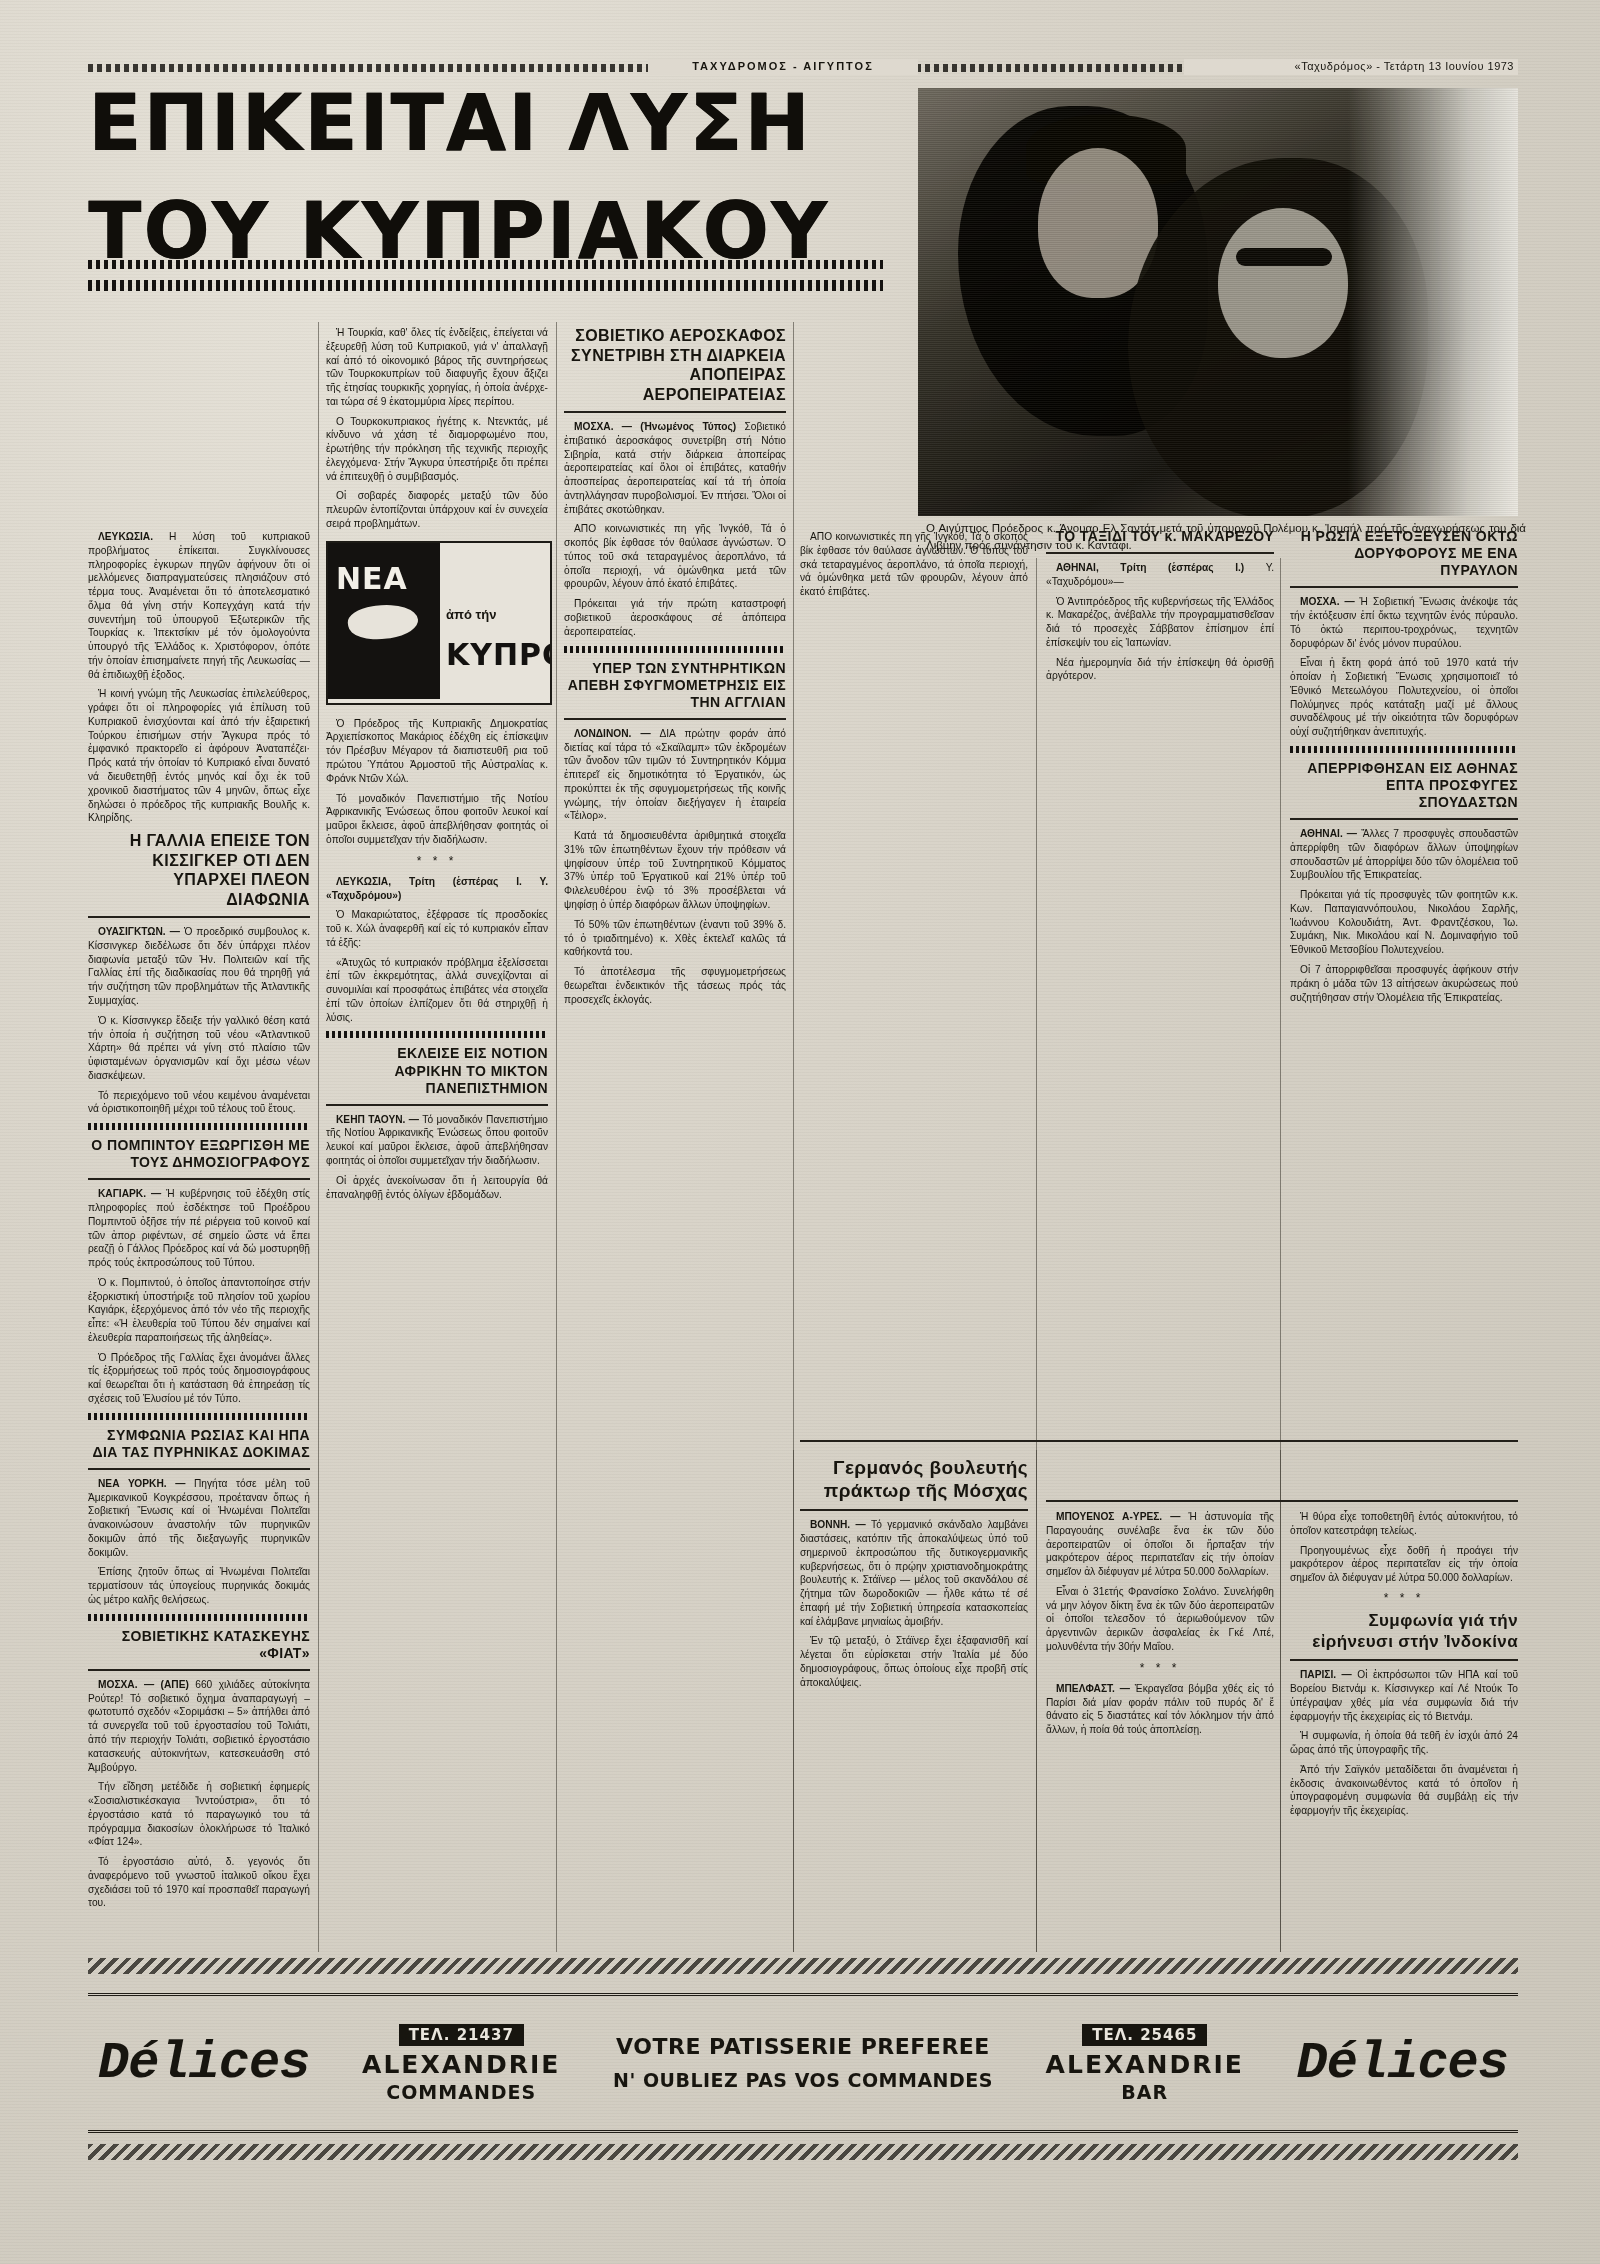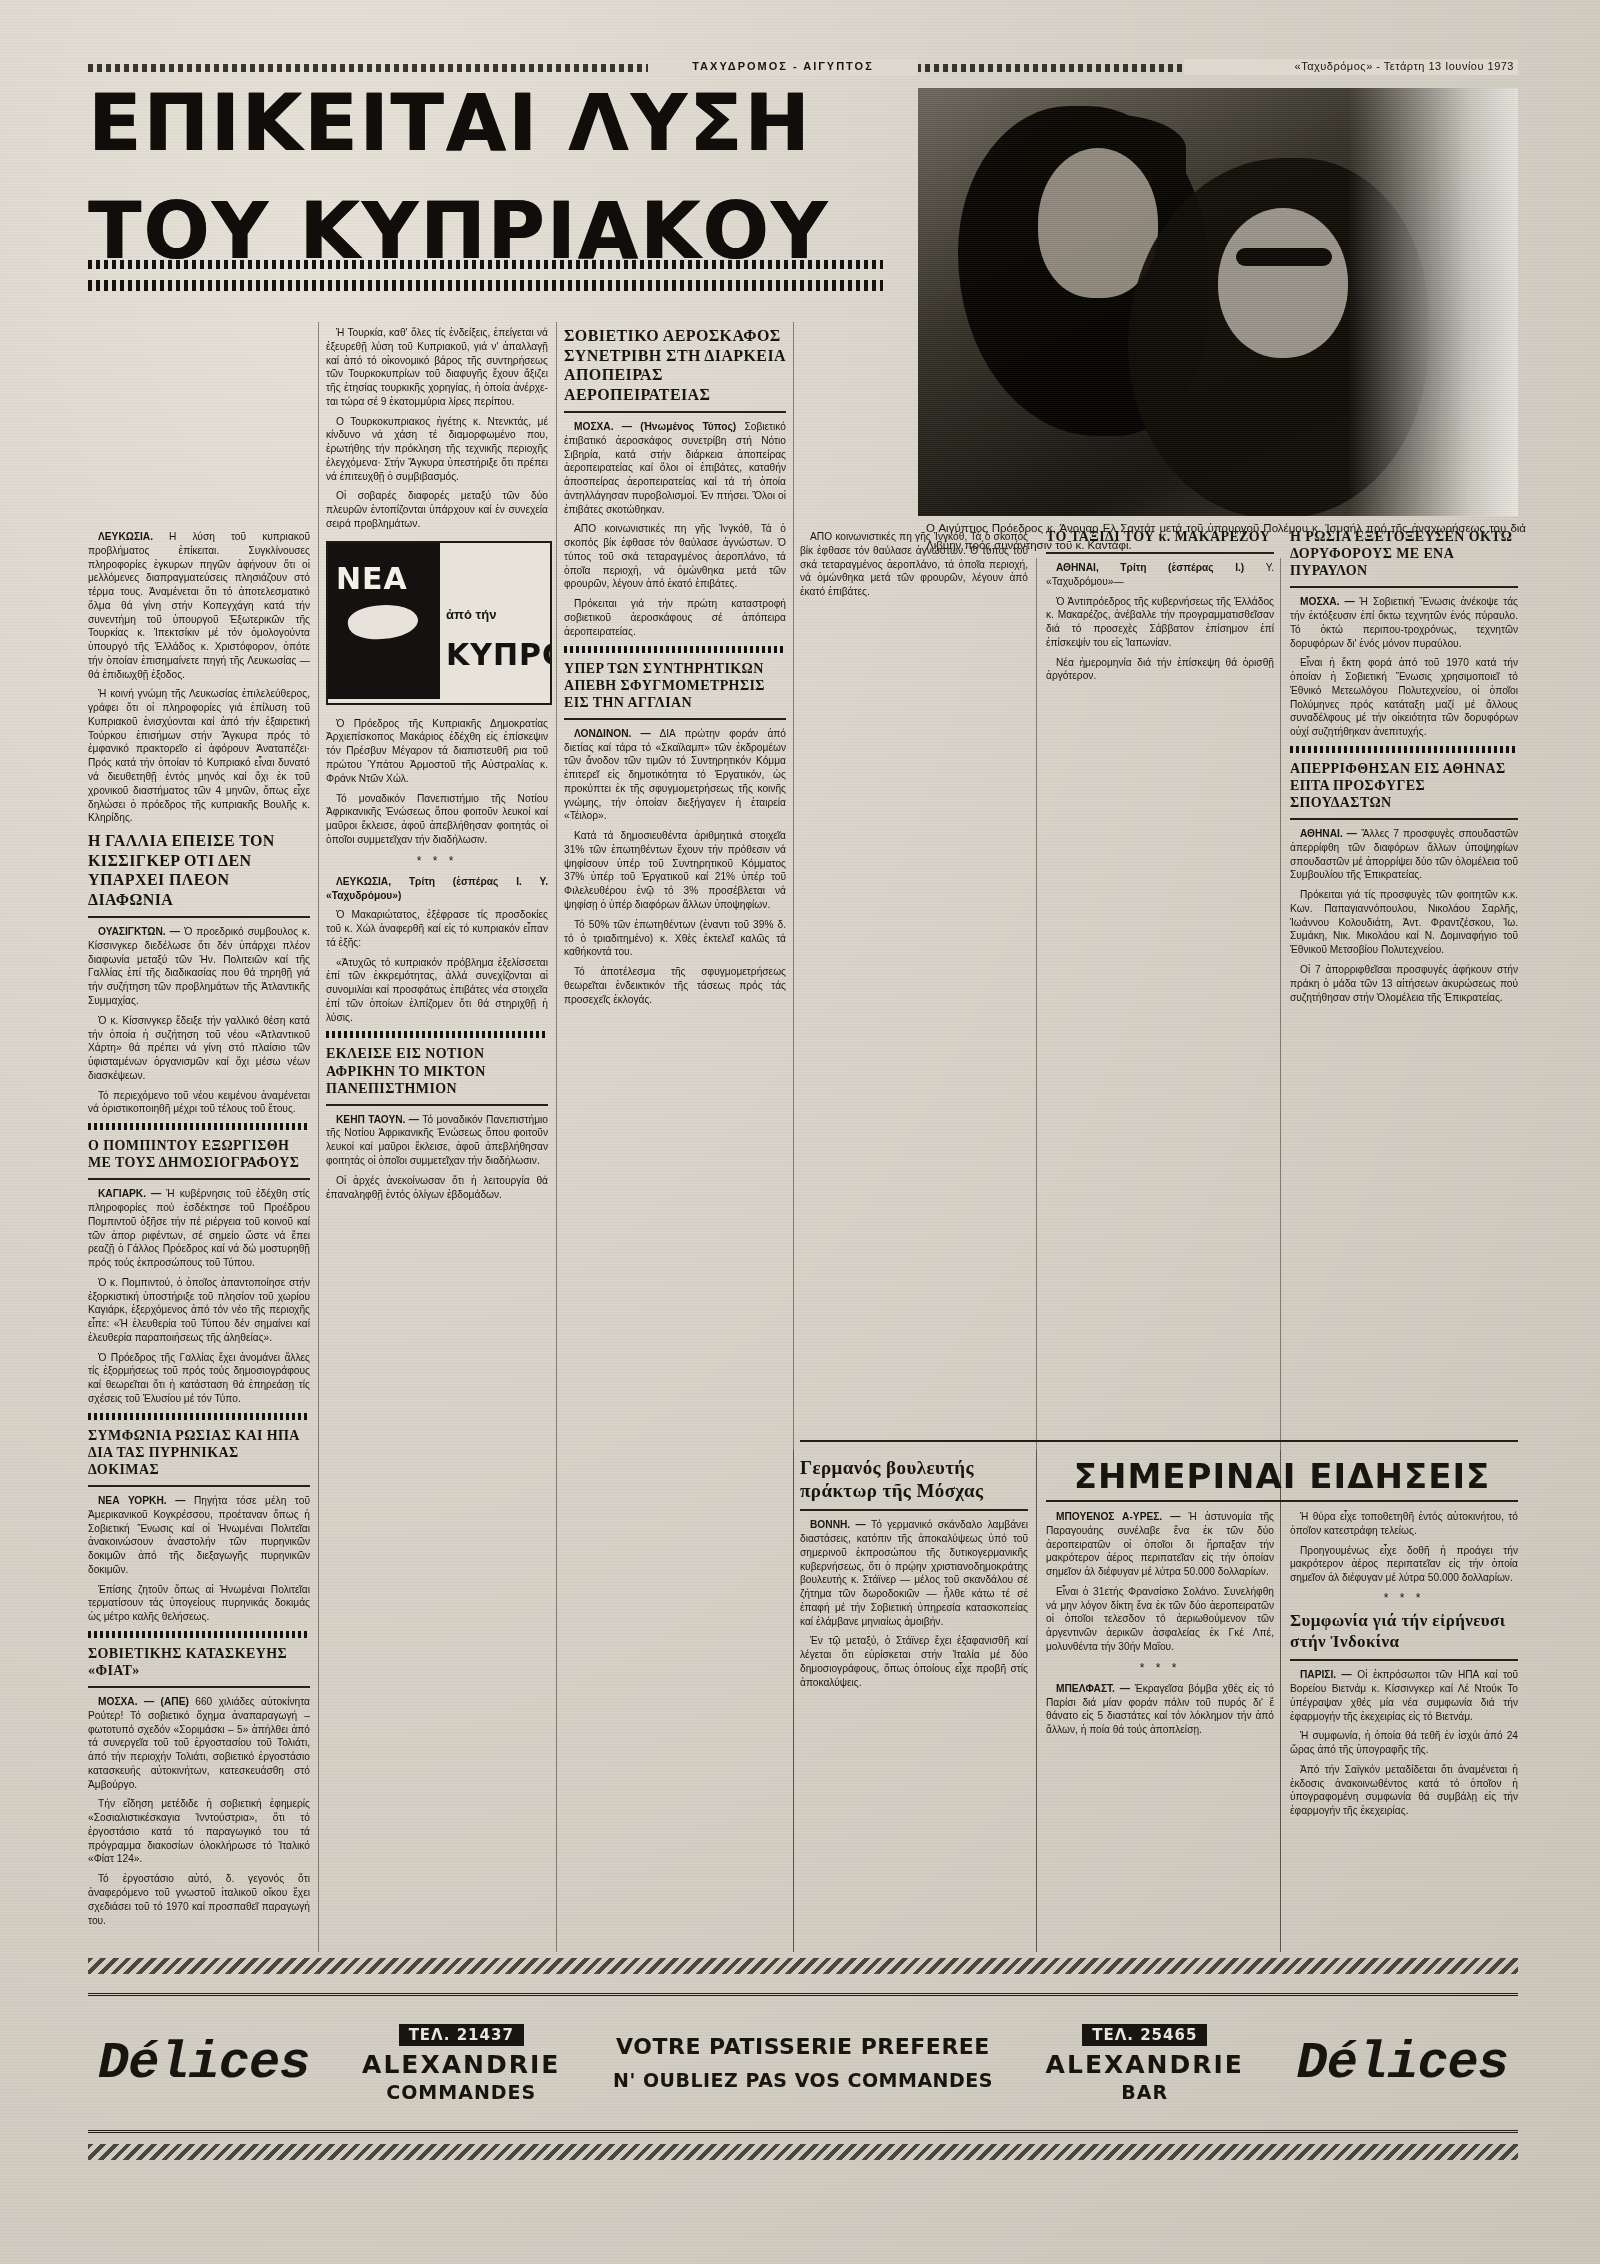--- a/index.html
+++ b/index.html
@@ -75,23 +75,23 @@
     position:absolute;left:830px;top:462px;width:600px;
     font-size:11.5px;line-height:1.45;text-align:justify;margin-left:8px;
   }
 
   
   .vrule{position:absolute;width:1px;background:#3a362d;opacity:.55;}
 
   
   .art{position:absolute;}
   .artTitle{
-    font-family:Liberation Serif, serif;
+    font-family:Liberation Sans, sans-serif;
     font-weight:bold;
-    text-align:left;
+    text-align:right;
     line-height:1.22;
     letter-spacing:.4px;
   }
   .rule-dot{height:7px;background:repeating-linear-gradient(90deg,#141210 0 3px,transparent 3px 6px);margin:7px 0;}
   .rule-solid{height:2px;background:#23201a;margin:7px 0;}
   .body{font-size:10.2px;line-height:1.35;text-align:justify;}
   .body p{margin:0 0 6px 0;text-indent:10px;}
   .stars{text-align:center;letter-spacing:4px;font-size:12px;margin:6px 0;}
 
   
@@ -333,21 +333,20 @@
   <div class="art" style="left:712px;top:1398px;width:228px;">
     <div class="artTitle" style="font-size:19px;">Γερμανός βουλευτής πράκτωρ τῆς Μόσχας</div>
     <div class="rule-solid"></div>
     <div class="body">
       <p><b>ΒΟΝΝΗ. —</b>
          <span>Τό γερμανικό σκάνδαλο λαμβάνει διαστάσεις, κατόπιν τῆς ἀποκαλύψεως ὑπό τοῦ σημερινοῦ ἐκπροσώπου τῆς δυτικογερμανικῆς κυβερνήσεως, ὅτι ὁ πρῴην χριστιανοδημοκράτης βουλευτής κ. Στάϊνερ — μέλος τοῦ σκανδάλου σέ ζήτημα τῶν δωροδοκιῶν — ἦλθε κάτω τέ σέ ἐπαφή μέ τήν Σοβιετική ὑπηρεσία κατασκοπείας καί ἐλάμβανε μηνιαίως ἀμοιβήν.</span></p>
       <p>Ἐν τῷ μεταξύ, ὁ Στάϊνερ ἔχει ἐξαφανισθῆ καί λέγεται ὅτι εὑρίσκεται στήν Ἰταλία μέ δύο δημοσιογράφους, ὅπως ὁποίους εἶχε προβῆ στίς ἀποκαλύψεις.</p>
     </div>
   </div>
 
-  <div class="bigtitle" style="position:absolute;left:958px;top:1398px;width:472px;">ΣΗΜΕΡΙΝΑΙ ΕΙΔΗΣΕΙΣ</div>
   <div style="position:absolute;left:958px;top:1442px;width:472px;height:2px;background:#23201a;"></div>
 
   <div class="art" style="left:958px;top:1452px;width:228px;">
     <div class="body">
       <p><b>ΜΠΟΥΕΝΟΣ Α-ΥΡΕΣ. —</b>
          <span>Ἡ ἀστυνομία τῆς Παραγουάης συνέλαβε ἕνα ἐκ τῶν δύο ἀεροπειρατῶν οἱ ὁποῖοι δι ἥρπαξαν τήν μακρότερον ἀέρος περιπατεῖαν εἰς τήν ὁποίαν σημεῖον ἀλ διέφυγαν μέ λύτρα 50.000 δολλαρίων.</span></p>
       <p>Εἶναι ὁ 31ετής Φρανσίσκο Σολάνο. Συνελήφθη νά μην λόγον δίκτη ἕνα ἐκ τῶν δύο ἀεροπειρατῶν οἱ ὁποῖοι τελεσδον τό ἀεριωθούμενον τῶν ἀργεντινῶν ἀερικῶν ἀσφαλείας ἐκ Γκέ Λπέ, μολυνθέντα τήν 30ήν Μαΐου.</p>
       <div class="stars">* * *</div>
       <p><b>ΜΠΕΛΦΑΣΤ. —</b>
          <span>Ἐκραγεῖσα βόμβα χθές εἰς τό Παρίσι διά μίαν φοράν πάλιν τοῦ πυρός δι' ἔ θάνατο εἰς 5 διαστάτες καί τόν λόκλημον τήν ἀπό ἄλλων, ἡ ποία θά τούς ἀποπλείσῃ.</span></p>

